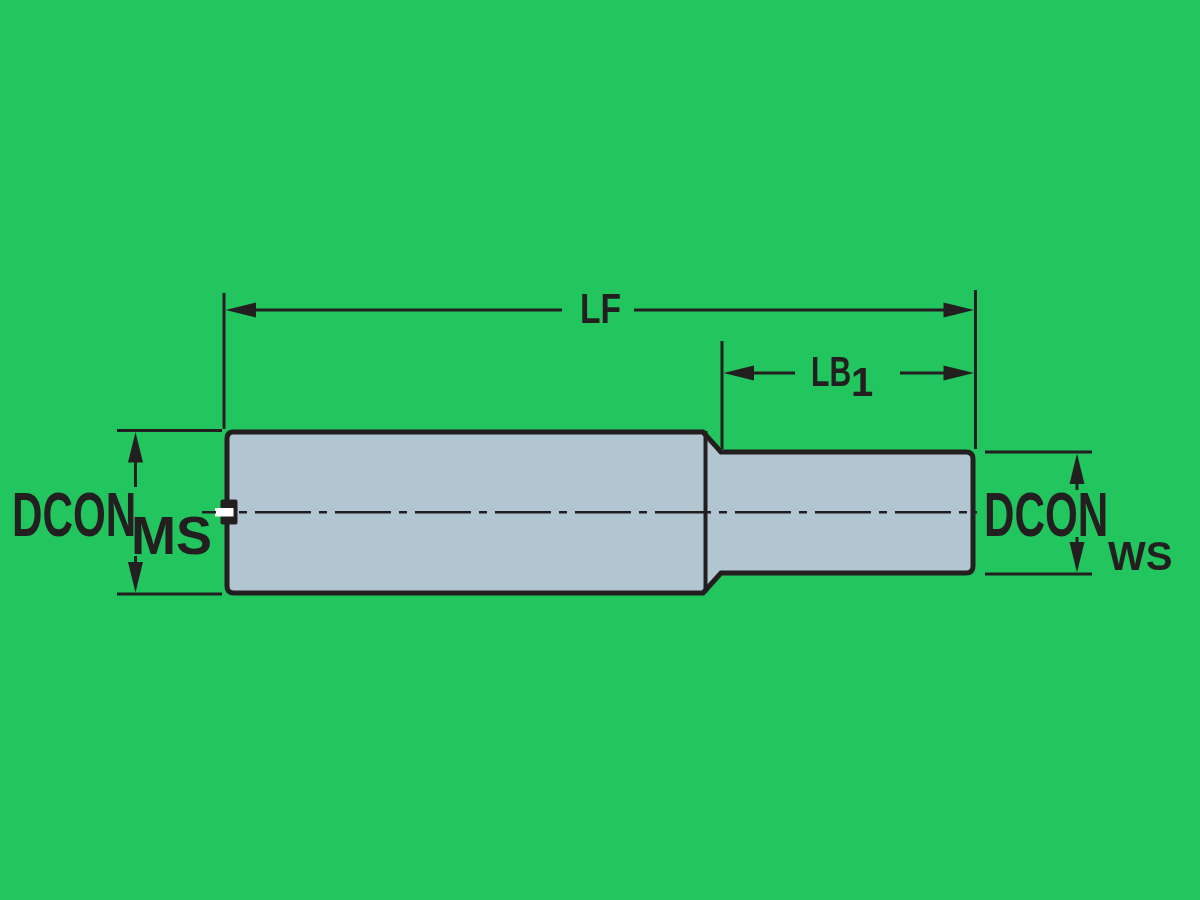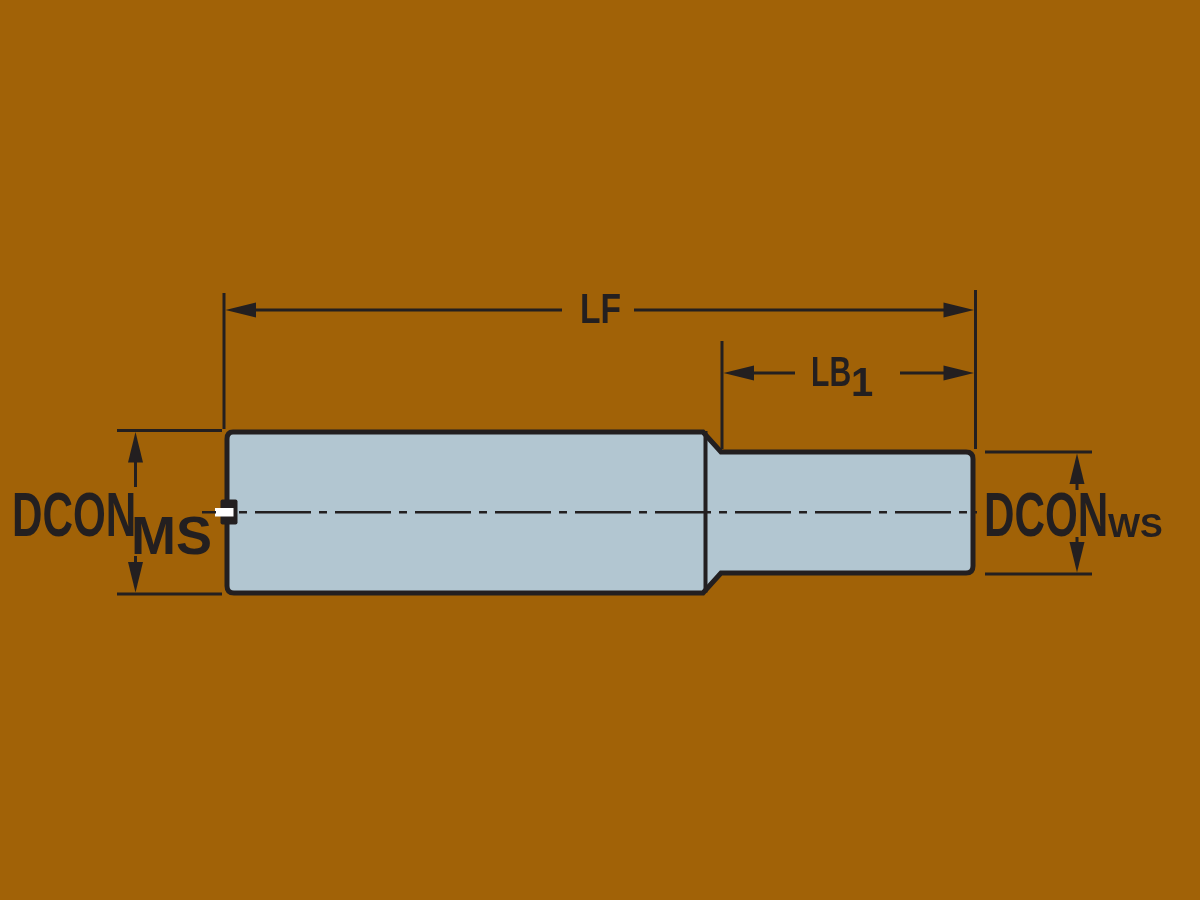--- a/index.html
+++ b/index.html
@@ -1,31 +1,31 @@
 <!DOCTYPE html>
 <html><head>
 <meta charset="utf-8">
 <style>
   html,body{margin:0;padding:0;background:#ffffff;}
   .stage{
-    position:relative;width:1200px;height:900px;background:#a16207;
+    position:relative;width:1200px;height:900px;background:#22c55e;
     font-family:"Liberation Sans", sans-serif;overflow:hidden;
   }
   .stage svg{position:absolute;left:0;top:0;}
   .lbl{
     position:absolute;line-height:1;font-weight:700;color:#231f20;
     white-space:nowrap;transform-origin:left top;letter-spacing:0;
   }
   .lbl-lf      {left:580px; top:288px; font-size:42px; transform:scaleX(0.8);}
   .lbl-lb      {left:811px; top:350px; font-size:43px; transform:scaleX(0.7);}
   .lbl-lb-sub  {left:851px; top:362px; font-size:40px;}
   .lbl-dcon-ms {left:12px;  top:483px; font-size:63px; transform:scaleX(0.67);}
   .lbl-ms-sub  {left:131px; top:508px; font-size:54px;}
   .lbl-dcon-ws {left:984px; top:483px; font-size:63px; transform:scaleX(0.67);}
-  .lbl-ws-sub  {left:1108px;top:508px; font-size:34px;text-align:center;}
+  .lbl-ws-sub  {left:1108px;top:536px; font-size:40px;text-align:center;}
 </style>
 </head>
 <body>
 
 <div class="stage">
 
   <svg width="1200" height="900" viewBox="0 0 1200 900">
 
     <g>
 

